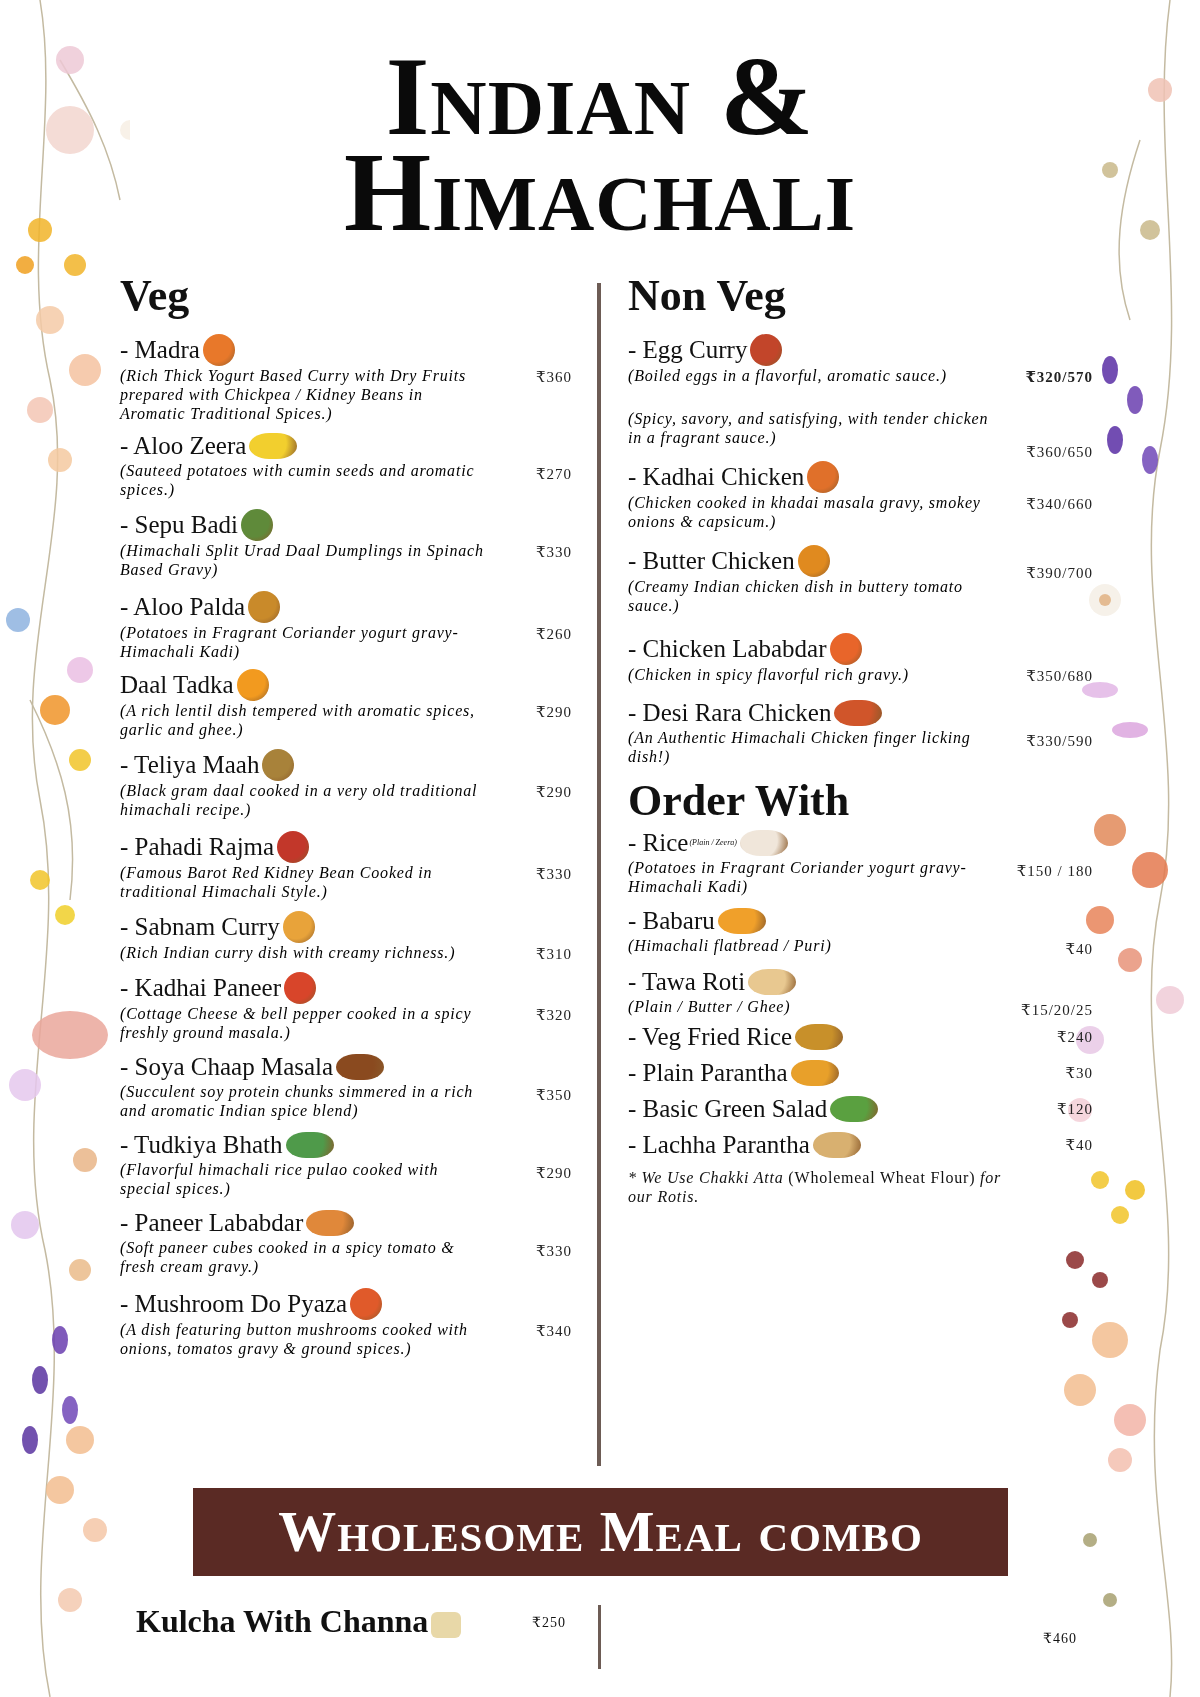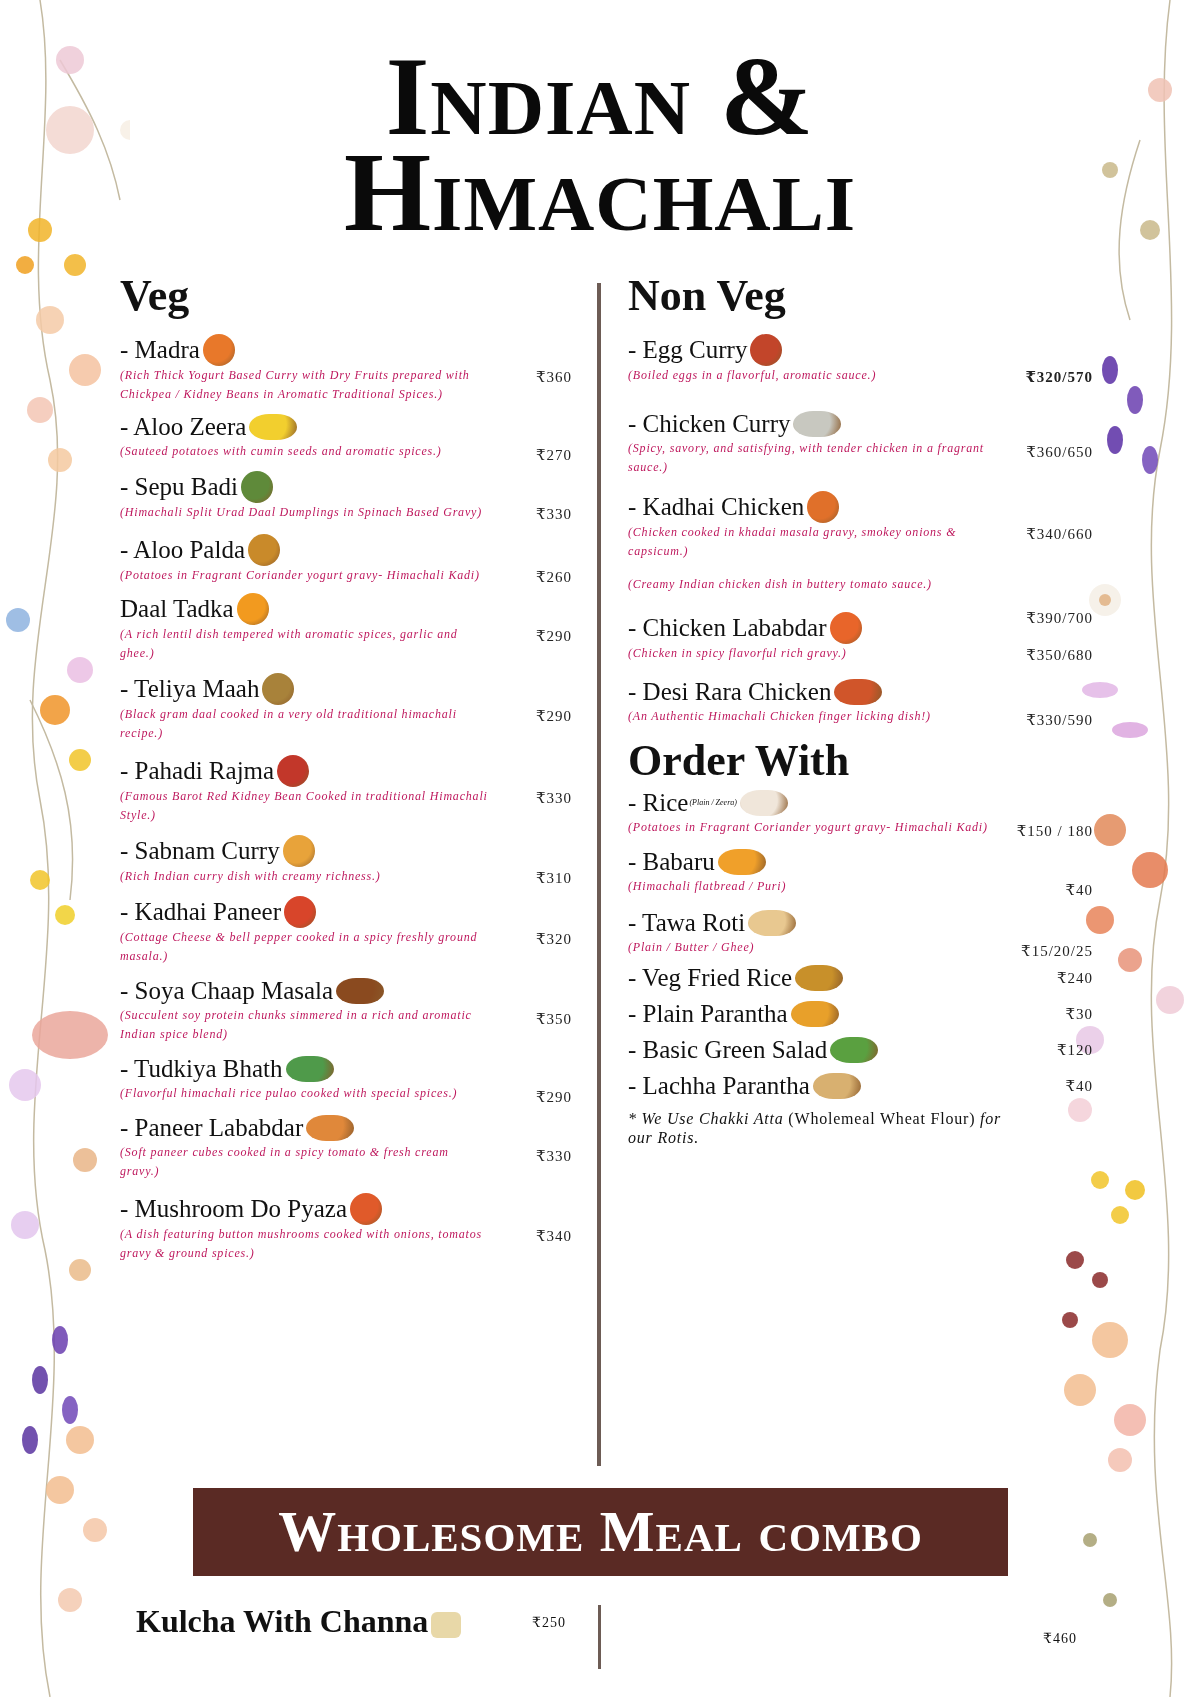--- a/index.html
+++ b/index.html
@@ -22,21 +22,21 @@
   
   .col { position: absolute; top: 270px; }
   .col.veg { left: 120px; width: 452px; }
   .col.nonveg { left: 628px; width: 455px; }
   .divider { position: absolute; left: 597px; top: 283px; width: 4px; height: 1183px; background: #6d5c55; }
 
   .section-title { font-weight: 700; font-size: 44px; line-height: 52px; margin: 0 0 12px 0; }
   .item { position: relative; margin-bottom: 10px; }
   .item-name { font-size: 25px; line-height: 30px; display: flex; align-items: center; }
   .item-name .name { white-space: nowrap; text-align: right; }
-  .item-desc { font-style: italic; font-size: 12px; line-height: 19px; letter-spacing: 0.8px; color: #be185d; width: 370px; }
+  .item-desc { font-style: italic; font-size: 16px; line-height: 19px; letter-spacing: 0.8px; color: #000000; width: 370px; }
   .price { position: absolute; right: 0; font-size: 15px; letter-spacing: 1px; color: #222; }
   .nonveg .price { right: -10px; }
 
   .dish { display: inline-block; width: 32px; height: 32px; border-radius: 50%; margin-left: 3px; flex: 0 0 auto; }
   .dish.wide { width: 48px; height: 26px; border-radius: 50% / 60%; }
   .sup { font-size: 8px; font-style: italic; vertical-align: super; margin-left: 1px; }
 
   .order-title { font-weight: 700; font-size: 44px; line-height: 50px; margin: 10px 0 2px 0; }
   .note { font-size: 16px; line-height: 19px; letter-spacing: 0.8px; margin-top: 8px; width: 380px; }
   .note i { font-style: italic; }
@@ -261,38 +261,38 @@
     <div id="nonveg-list">
         <div class="item" style="margin-bottom: 24px;">
           <div class="item-name">
             <span class="name">- Egg Curry</span>
             <span class="dish" style="background: radial-gradient(circle at 40% 40%, rgb(194, 69, 42) 55%, rgb(138, 90, 42) 100%);"></span>
           </div>
           <div class="item-desc">(Boiled eggs in a flavorful, aromatic sauce.)</div>
           <div class="price" style="top: 34px; font-weight: bold;">₹320/570</div>
         </div>
         <div class="item" style="margin-bottom: 14px;">
-          <div class="item-name">
-            <span class="name">- Chicken Curry</span>
-            <span class="dish wide" style="background: radial-gradient(circle at 40% 40%, rgb(200, 200, 192) 55%, rgb(138, 90, 42) 100%);"></span>
-          </div>
           <div class="item-desc">(Spicy, savory, and satisfying, with tender chicken in a fragrant sauce.)</div>
           <div class="price" style="top: 34px;">₹360/650</div>
         </div>
         <div class="item" style="margin-bottom: 14px;">
           <div class="item-name">
             <span class="name">- Kadhai Chicken</span>
             <span class="dish" style="background: radial-gradient(circle at 40% 40%, rgb(224, 112, 42) 55%, rgb(138, 90, 42) 100%);"></span>
           </div>
           <div class="item-desc">(Chicken cooked in khadai masala gravy, smokey onions &amp; capsicum.)</div>
           <div class="price" style="top: 34px;">₹340/660</div>
         </div>
         <div class="item" style="margin-bottom: 18px;">
+          <div class="item-name">
+            <span class="name">- Butter Chicken</span>
+            <span class="dish" style="background: radial-gradient(circle at 40% 40%, rgb(224, 138, 31) 55%, rgb(138, 90, 42) 100%);"></span>
+          </div>
           <div class="item-desc">(Creamy Indian chicken dish in buttery tomato sauce.)</div>
-          <div class="price" style="top: 34px; margin-left: 12px;">₹390/700</div>
+          <div class="price" style="top: 19px; margin-left: 12px;">₹390/700</div>
         </div>
         <div class="item" style="margin-bottom: 14px;">
           <div class="item-name">
             <span class="name">- Chicken Lababdar</span>
             <span class="dish" style="background: radial-gradient(circle at 40% 40%, rgb(232, 101, 42) 55%, rgb(138, 90, 42) 100%);"></span>
           </div>
           <div class="item-desc">(Chicken in spicy flavorful rich gravy.)</div>
           <div class="price" style="top: 34px;">₹350/680</div>
         </div>
         <div class="item" style="margin-bottom: 0px;">

